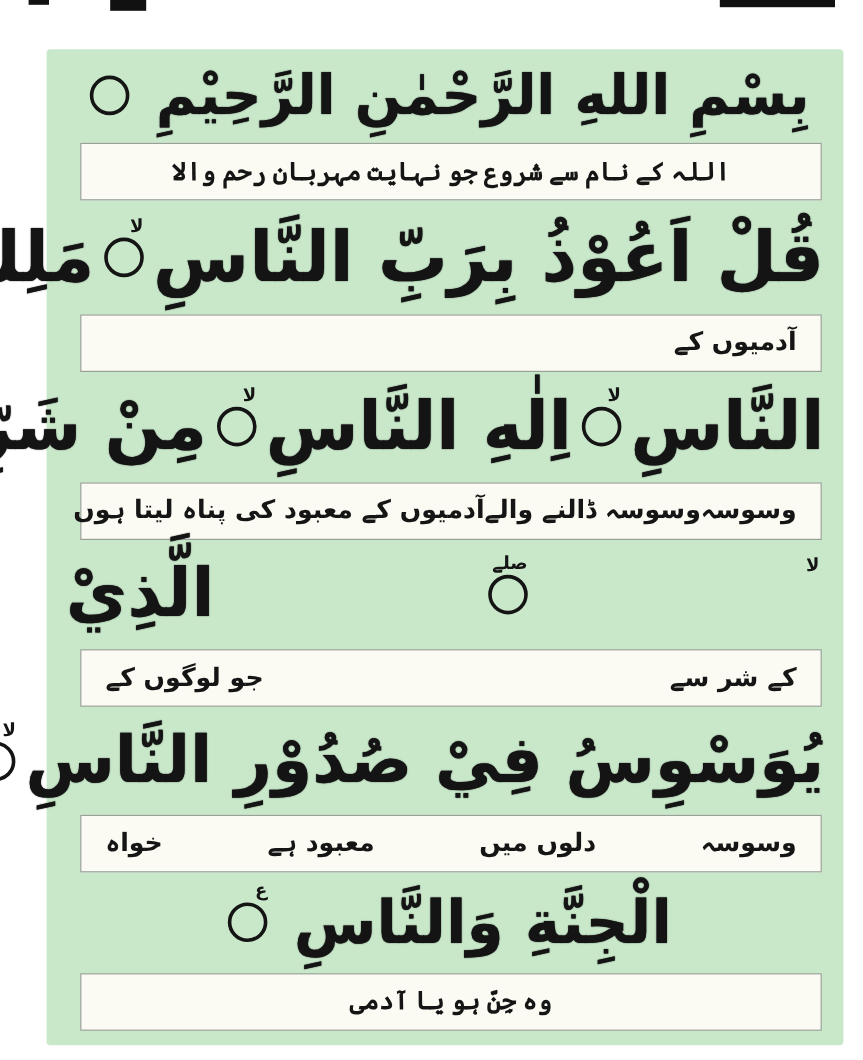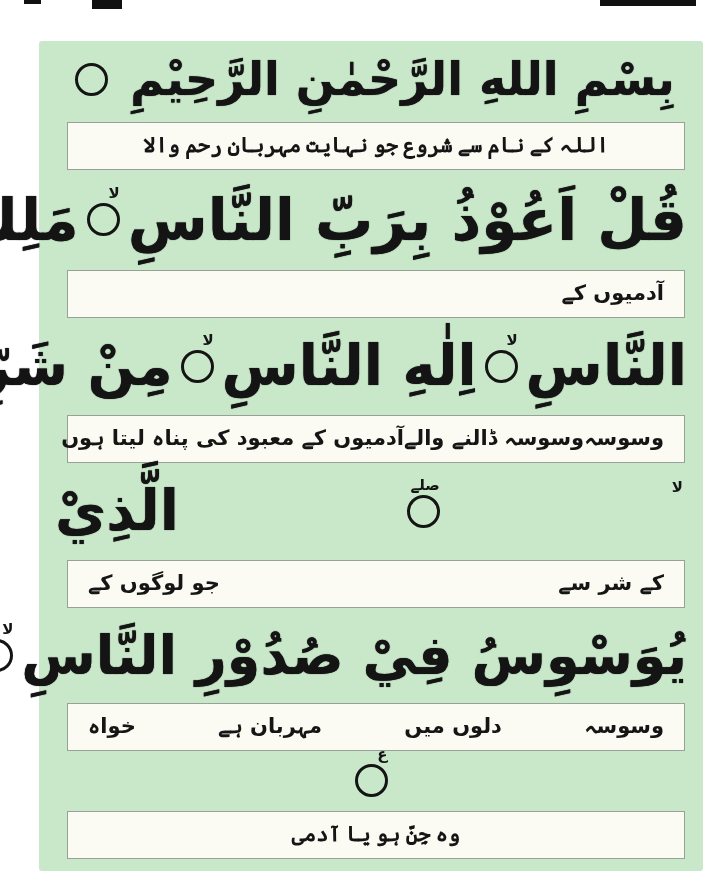--- a/index.html
+++ b/index.html
@@ -112,24 +112,25 @@
       <div class="arabic-row" style="font-size: 54px;">
         <span class="ar-text">يُوَسْوِسُ فِيْ صُدُوْرِ النَّاسِ</span>
         <span class="aya">
           <span class="aya-mark">لا</span>
           <span class="aya-circle"></span>
         </span>
       </div>
       <div class="urdu-box">
         <span class="urdu-cell">وسوسہ</span>
         <span class="urdu-cell">دلوں میں</span>
-        <span class="urdu-cell">مہربان ہے</span>
+        <span class="urdu-cell">معبود ہے</span>
         <span class="urdu-cell">خواہ</span>
       </div>
       <div class="arabic-row center" style="font-size: 50px;">
+        <span class="ar-text">الْجِنَّةِ وَالنَّاسِ</span>
         <span class="aya">
           <span class="aya-mark">ع</span>
           <span class="aya-circle"></span>
         </span>
       </div>
       <div class="urdu-box center">
         <span class="urdu-cell">وہ جِنّ ہو یا آدمی</span>
       </div>
     </div>
 </div>

